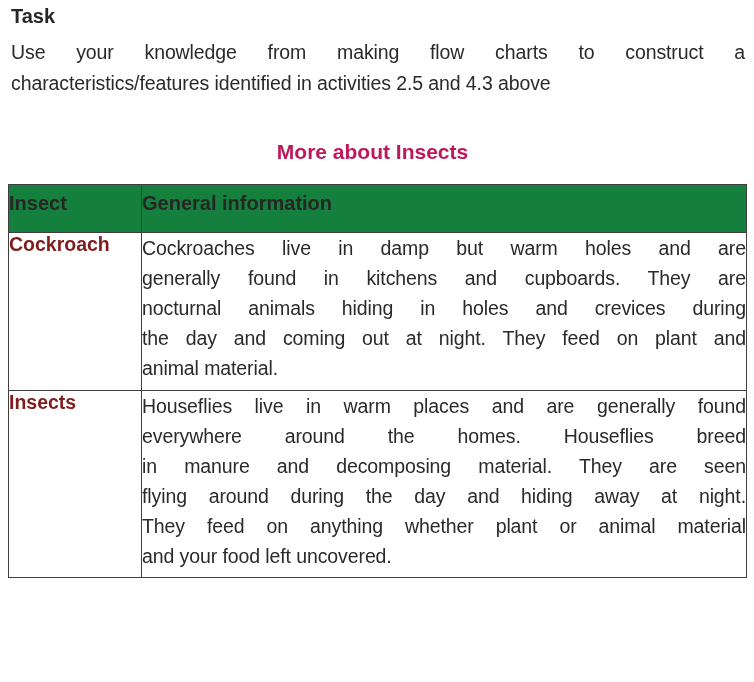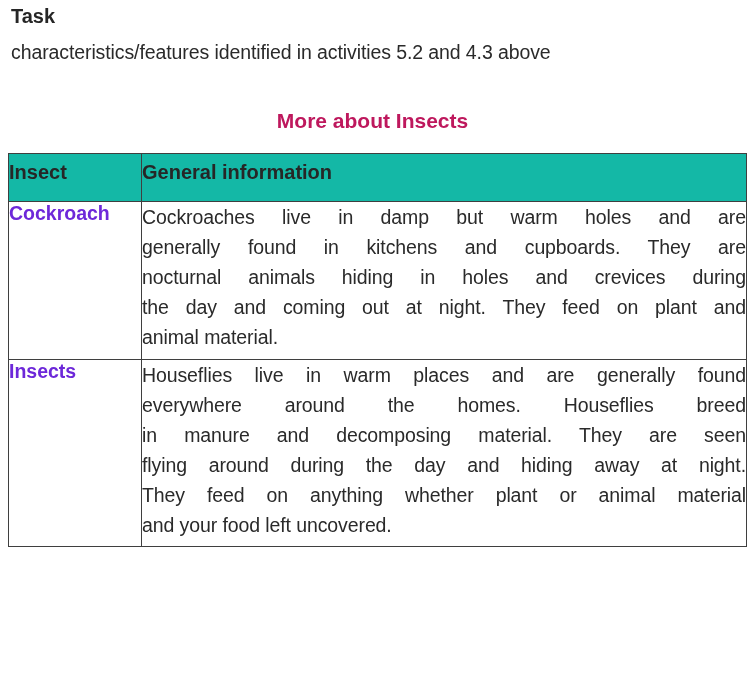--- a/index.html
+++ b/index.html
@@ -47,35 +47,35 @@
   }
   table.insects-table th,
   table.insects-table td {
     border: 1.5px solid #3f3f3f;
     vertical-align: top;
     padding: 0;
   }
   col.col-insect { width: 133px; }
   col.col-info   { width: 605px; }
   tr.header-row th {
-    background: #14b8a6;
+    background: #15803d;
     height: 48px;
     font-size: 20px;
     font-weight: bold;
     text-align: left;
     color: #262626;
     padding-top: 7px;
   }
   th.h-insect { padding-left: 6px; }
   th.h-info   { padding-left: 11px; }
   td.insect-name {
     font-weight: bold;
     font-size: 19.5px;
     padding: 8px 2px 0 6px;
-    color: #6d28d9;
+    color: #7f1d1d;
   }
   td.insect-info {
     padding: 7px 8px 0 11px;
     font-size: 19.5px;
     letter-spacing: -0.1px;
   }
   td.insect-info .jline { height: 30px; line-height: 30px; }
   tr.row-cockroach td { height: 158px; }
   tr.row-housefly  td { height: 187px; }
   tr.row-mosquito  td { height: 64px; }
@@ -94,21 +94,22 @@
   .jline.last { text-align: left; }
 </style>
 </head>
 <body>
 
 <div class="page">
 
   <div class="task-heading">Task</div>
 
   <div class="task-paragraph">
-      <div class="jline last">characteristics/features identified in activities 5.2 and 4.3 above</div>
+      <div class="jline">Use your knowledge from making flow charts to construct a</div>
+      <div class="jline last">characteristics/features identified in activities 2.5 and 4.3 above</div>
     </div>
 
   <div class="section-heading">More about Insects</div>
 
   <table class="insects-table">
     <colgroup>
       <col class="col-insect">
       <col class="col-info">
     </colgroup>
     <tbody>

